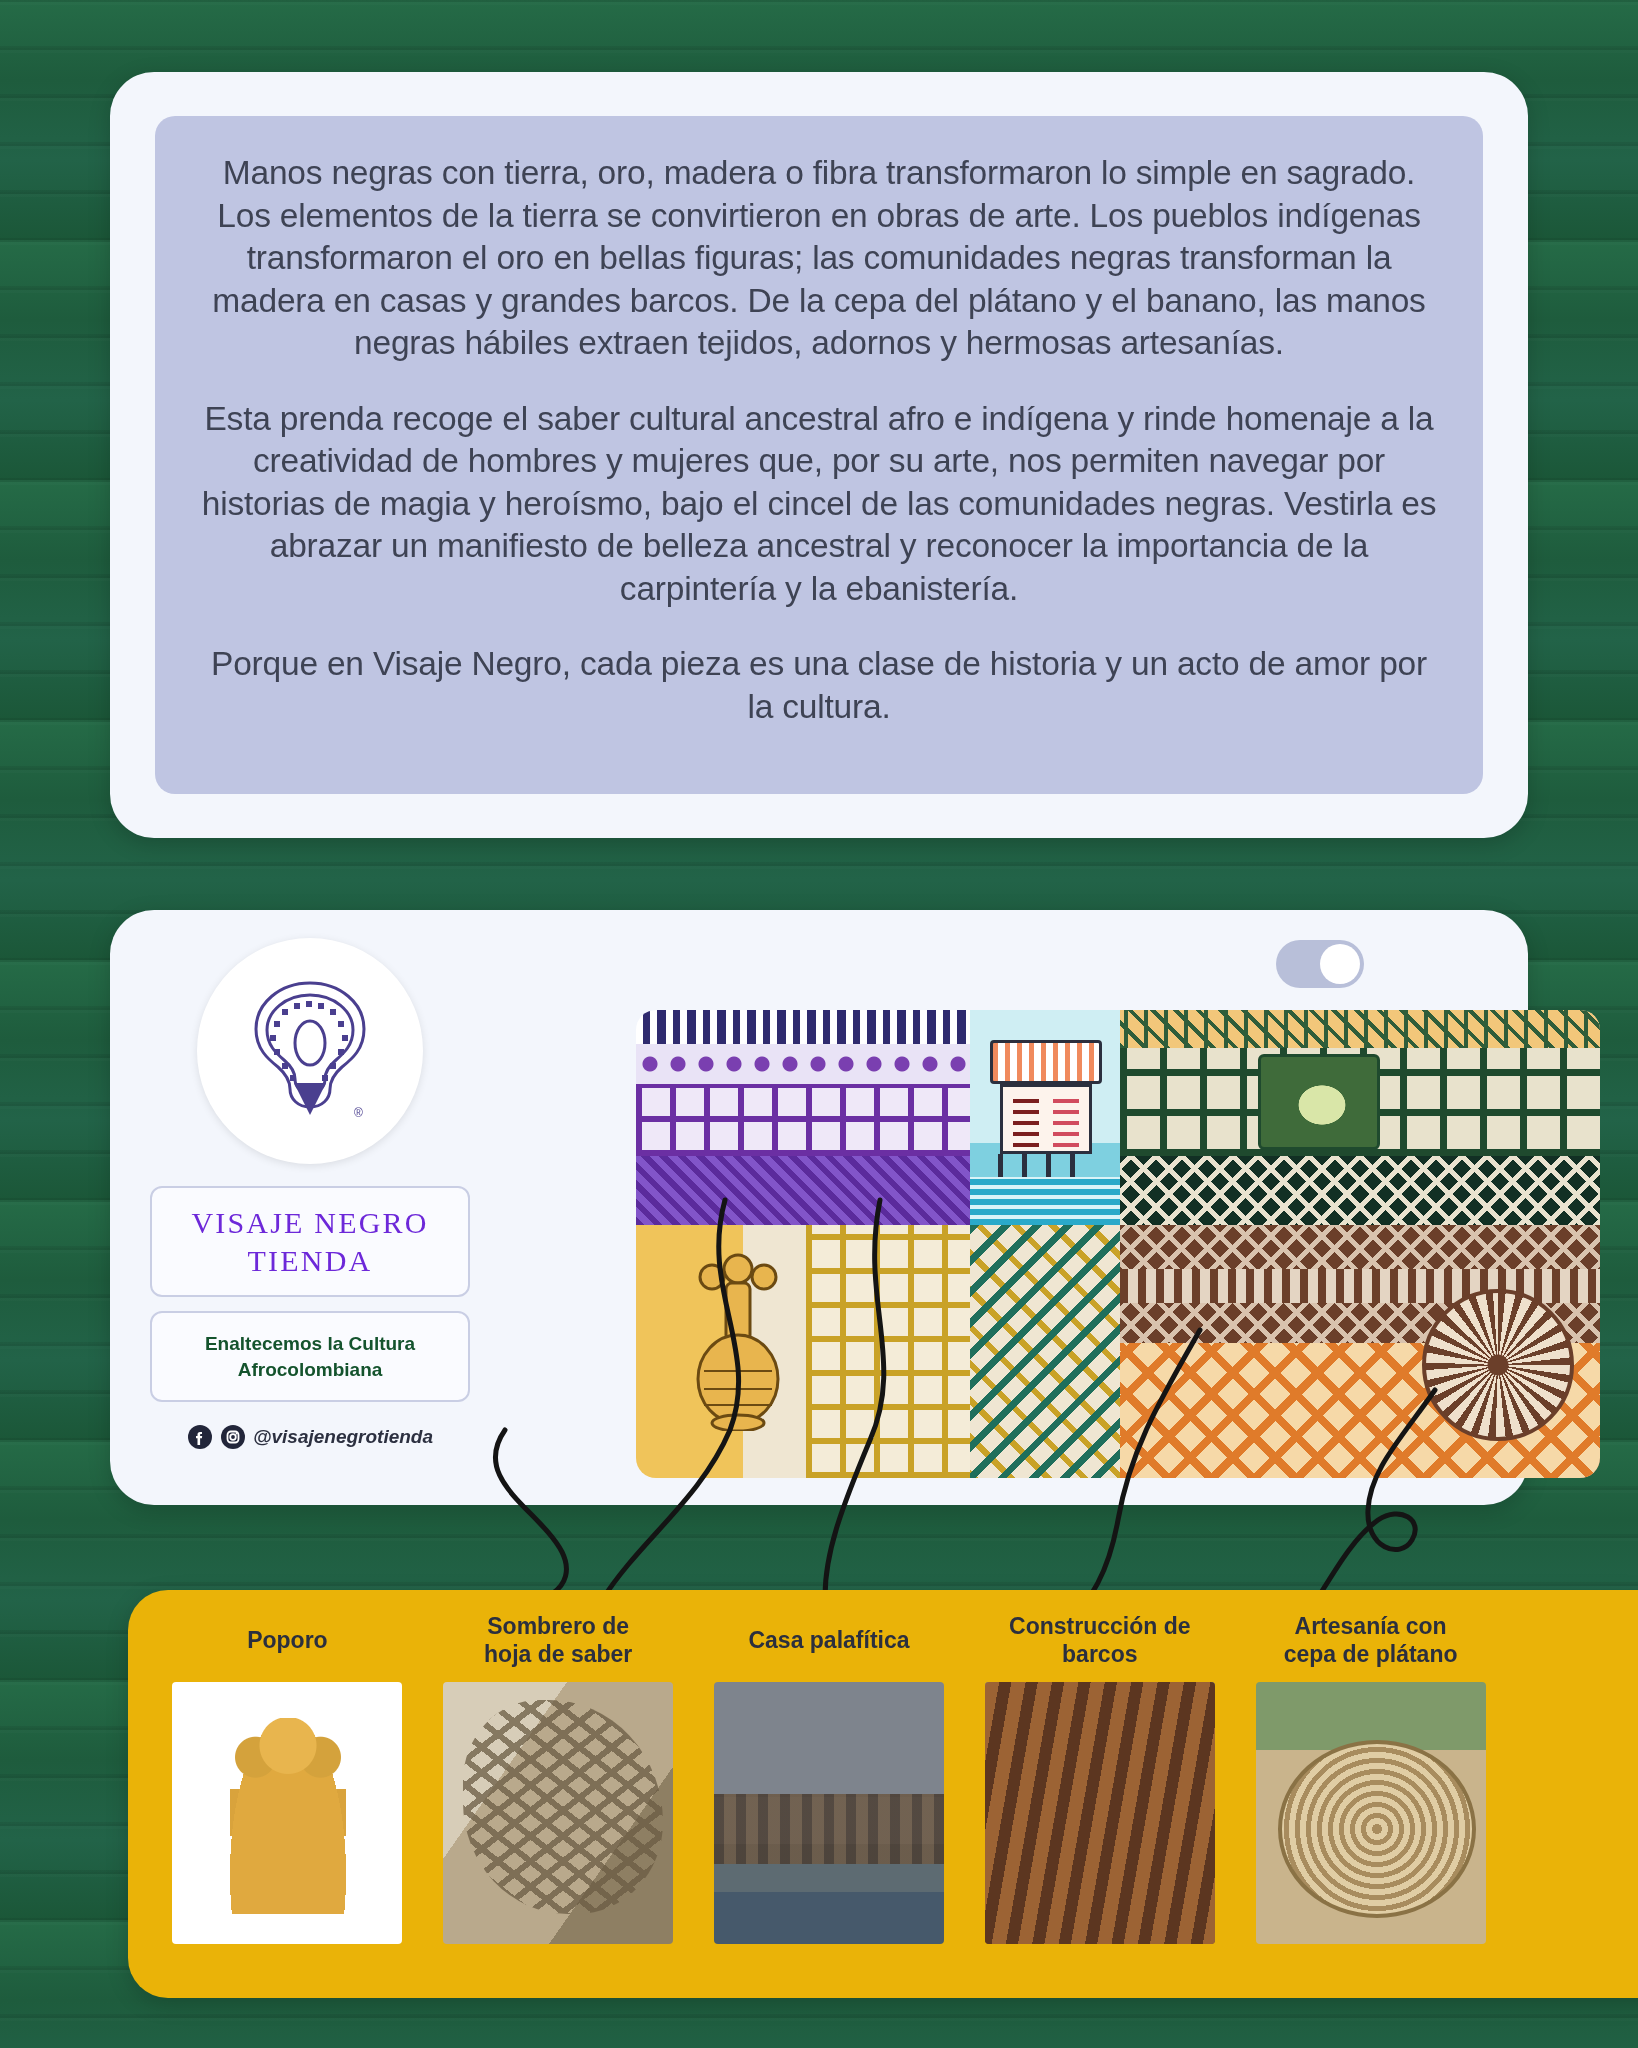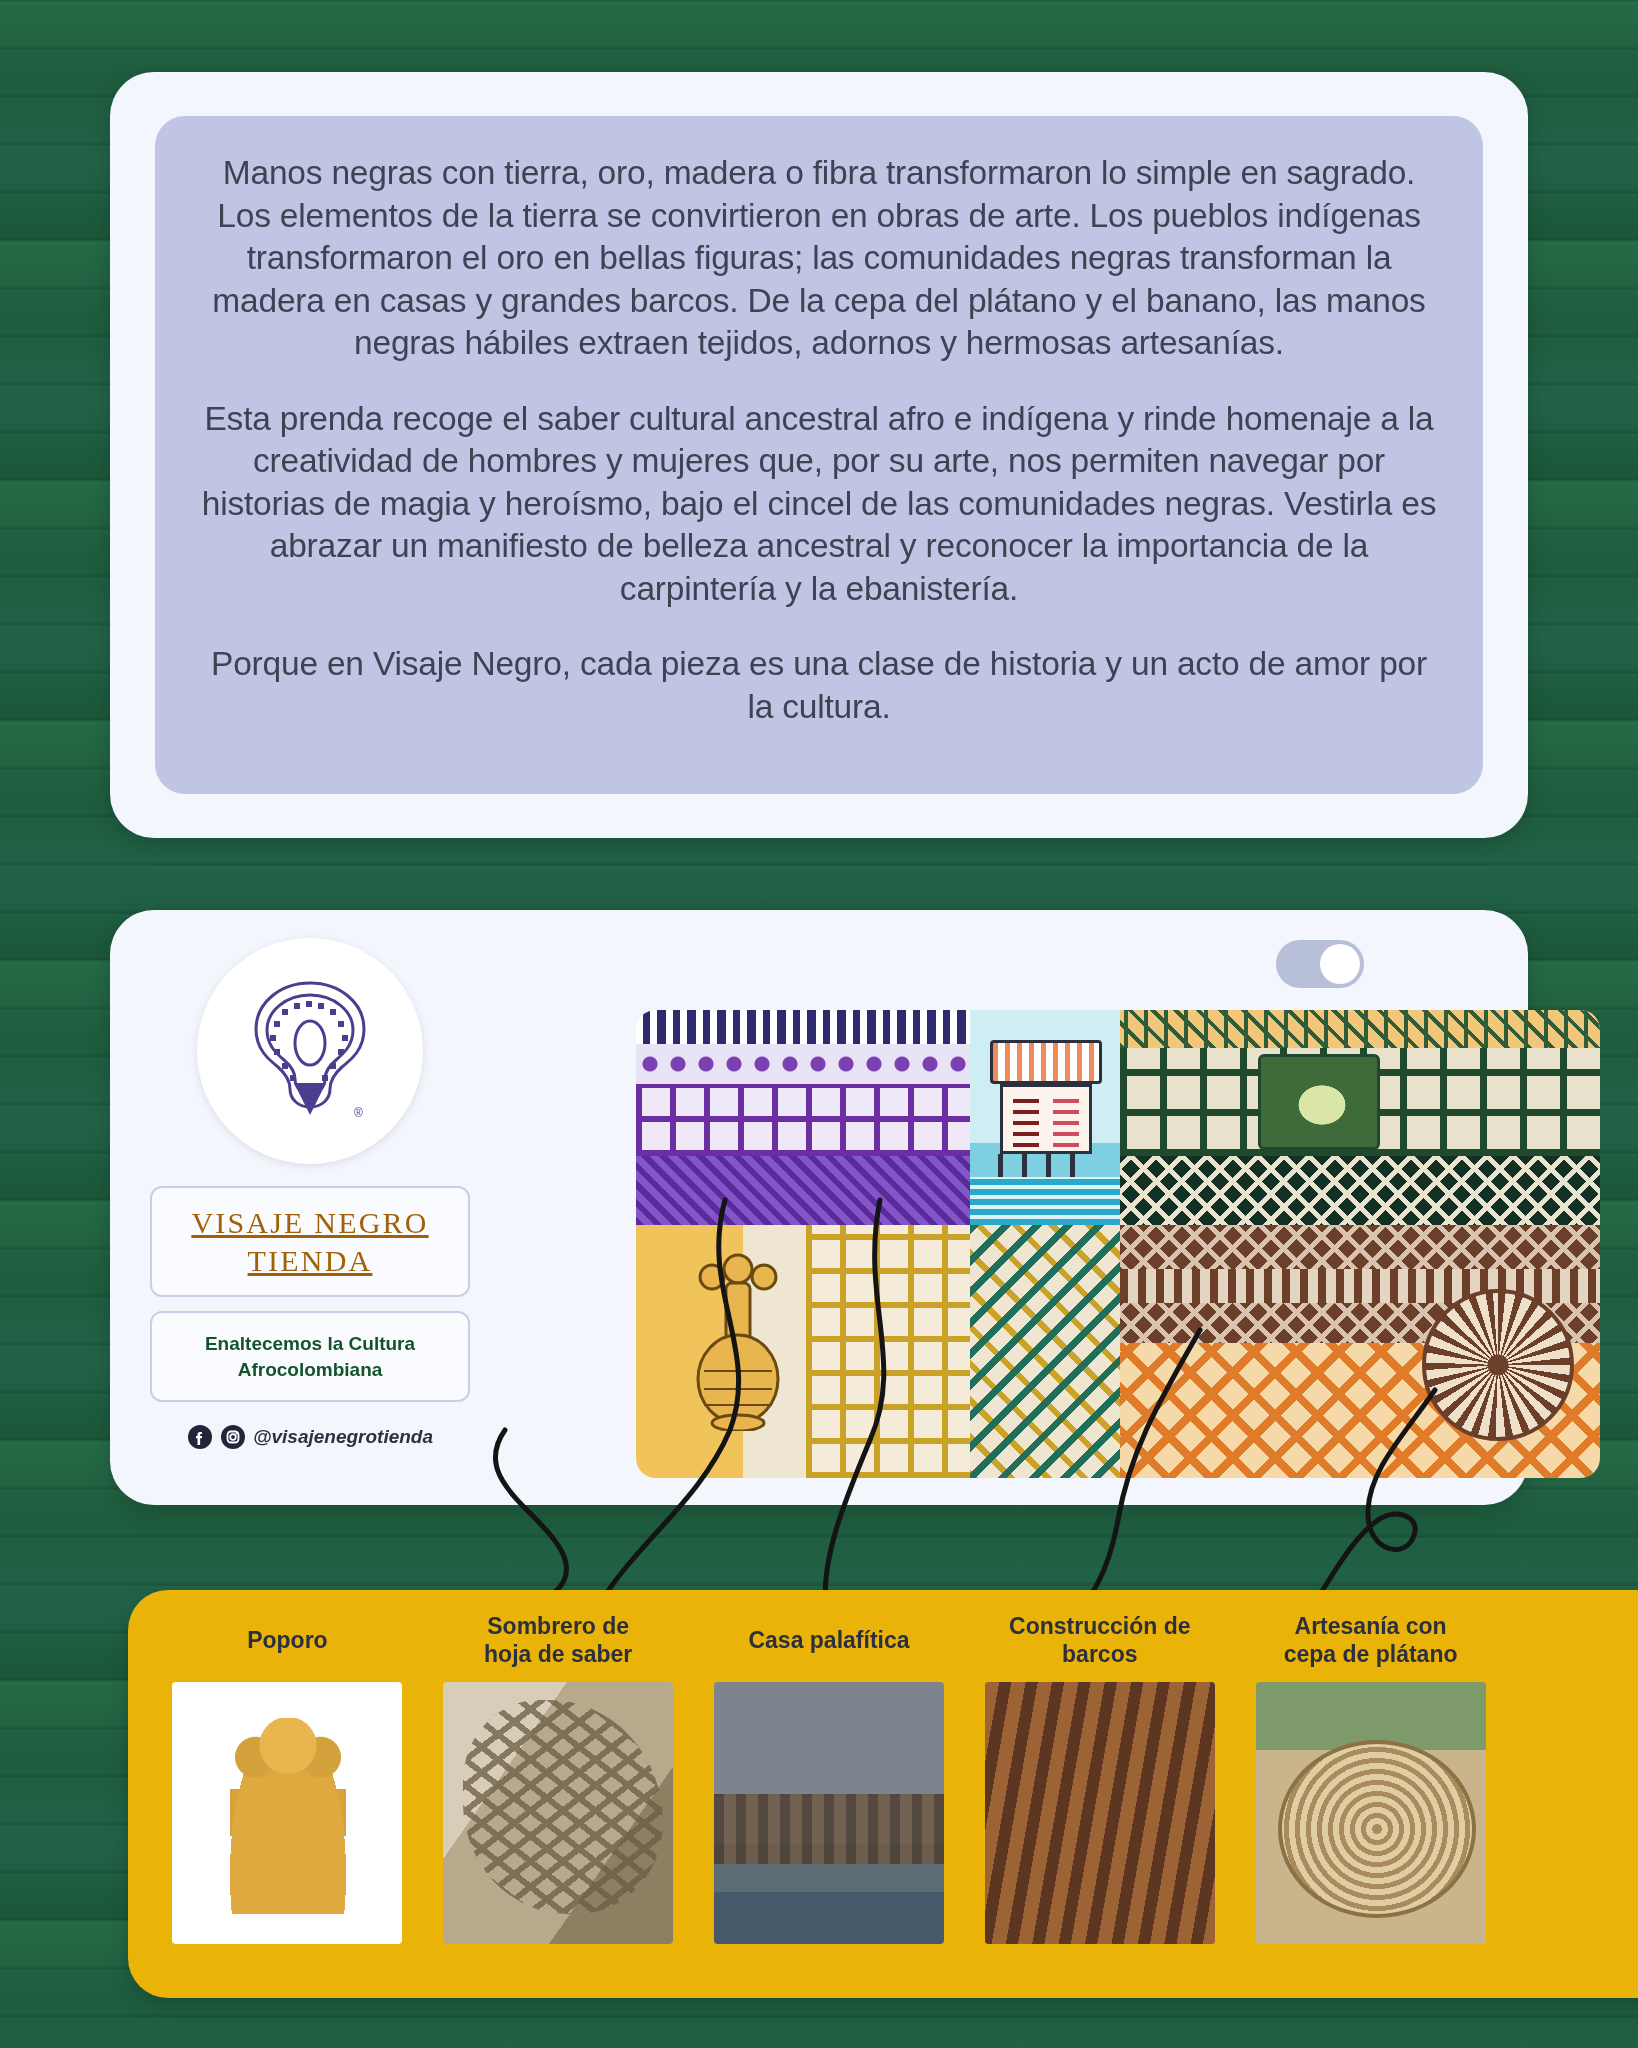--- a/index.html
+++ b/index.html
@@ -51,21 +51,21 @@
     border-radius: 44px;
     box-shadow: 0 6px 22px rgba(0,0,0,0.18);
   }
   .text-inner {
     position: absolute;
     left: 45px;
     top: 44px;
     width: 1328px;
     height: 678px;
     background: #bfc5e2;
-    border-radius: 30px;
+    border-radius: 20px;
     padding: 36px 46px;
   }
   .text-inner p {
     color: #3e4354;
     font-size: 33.5px;
     line-height: 1.27;
     text-align: center;
     letter-spacing: -0.2px;
   }
   .text-inner p + p { margin-top: 33px; }
@@ -101,23 +101,22 @@
     border: 2px solid #c9cee4;
     border-radius: 12px;
     background: #fafbff;
     text-align: center;
     padding: 16px 6px;
   }
   .brand-name {
     font-family: "Liberation Serif", serif;
     font-size: 30px;
     letter-spacing: 2.2px;
-    color: #a16207;
+    color: #6d28d9;
     line-height: 1.25;
-    text-decoration: underline;
   }
   .brand-tag-box {
     margin: 14px auto 0;
     width: 320px;
     border: 2px solid #c9cee4;
     border-radius: 12px;
     background: #fafbff;
     text-align: center;
     padding: 18px 10px;
   }

